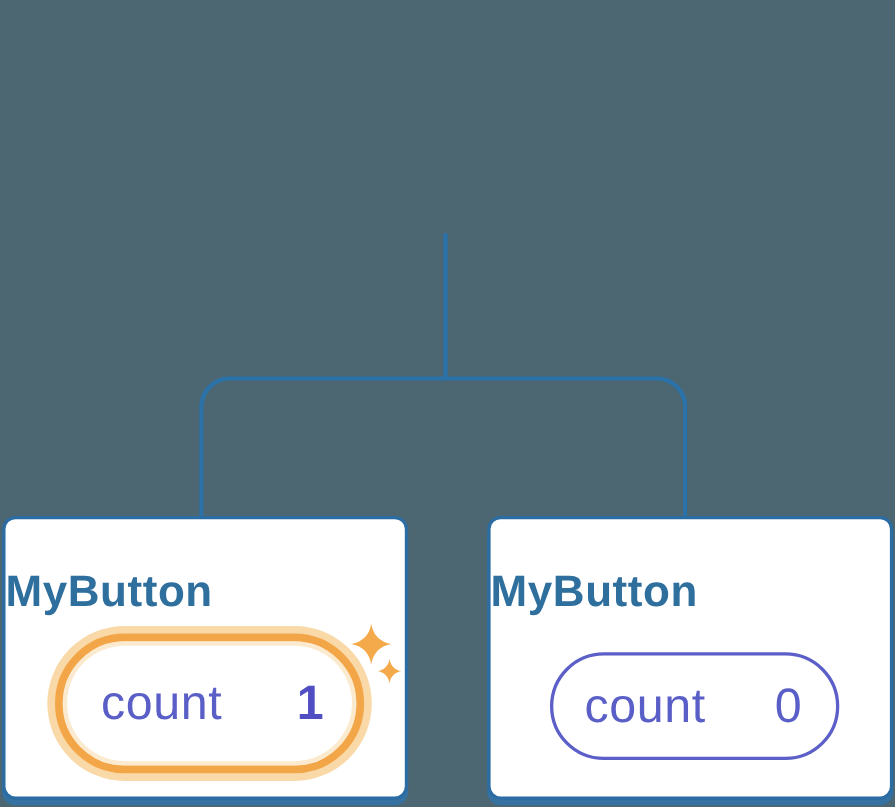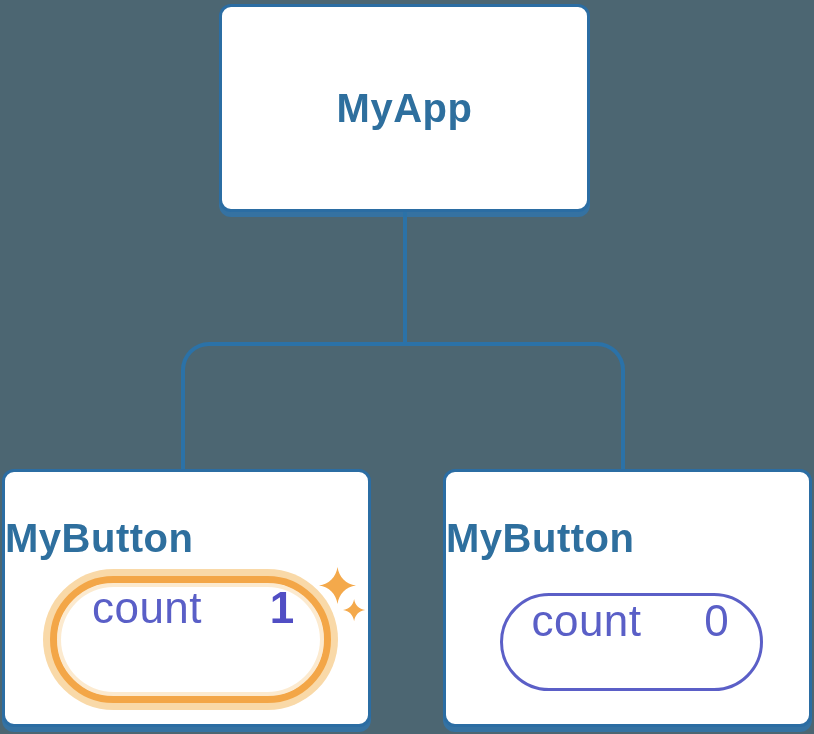--- a/index.html
+++ b/index.html
@@ -31,21 +31,21 @@
   
   .child-card{width:369px;height:258px;top:469px;}
   #button-card-left{left:2px;}
   #button-card-right{left:443px;}
   .child-title{
     position:absolute;top:46px;left:0;width:100%;text-align:left;
     line-height:1;
   }
   
   .state-pill{
-    position:absolute;display:flex;align-items:flex-start;
+    position:absolute;display:flex;align-items:center;
     background:#ffffff;box-sizing:border-box;overflow:hidden;
   }
   #state-pill-left{
     left:45px;top:104px;width:281px;height:127px;
     border:7px solid #F3A647;border-radius:70px;
     box-shadow:0 0 0 7px #F9D9A8, inset 0 0 0 4px rgba(249,217,168,0.55);
   }
   #state-pill-right{
     left:54px;top:121px;width:263px;height:98px;
     border:3px solid #5B5FC7;border-radius:60px;
@@ -65,23 +65,20 @@
   #state-pill-right .pill-value{width:87px;}
   .sparkles{
     position:absolute;left:312px;top:92px;width:54px;height:60px;z-index:3;
   }
 </style>
 </head>
 <body>
 
 <div id="canvas">
 
-  <div id="myapp-card" class="node-card">
-    <span class="node-title">MyApp</span>
-  </div>
 
   <div id="connector-stem"></div>
   <div id="connector-bracket"></div>
 
   <div id="button-card-left" class="node-card child-card">
     <div class="child-title node-title">MyButton</div>
 
     <div id="state-pill-left" class="state-pill">
       <div class="pill-label">count</div>
       <div class="pill-divider"></div>

